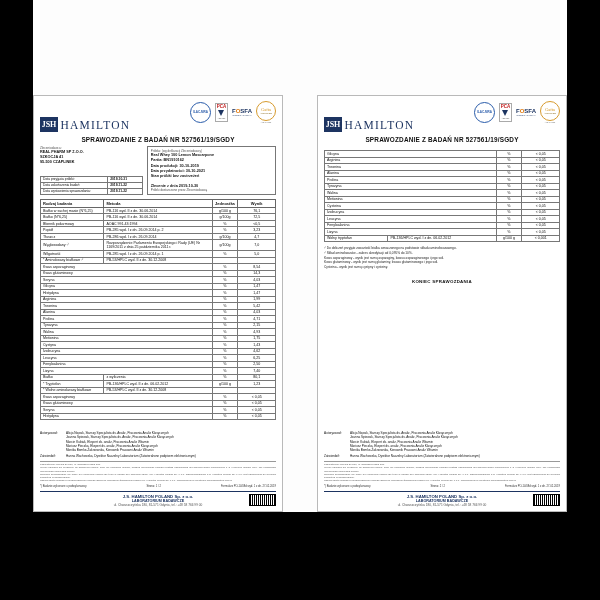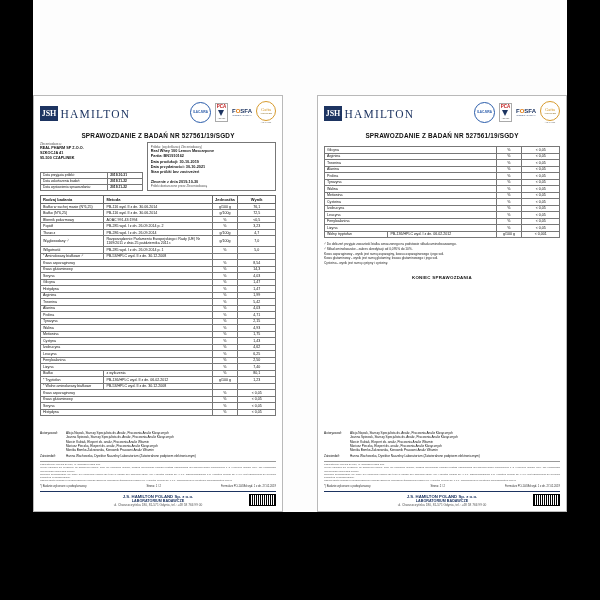--- a/index.html
+++ b/index.html
@@ -7,21 +7,21 @@
   body { background: #000; position: relative; overflow: hidden;
          font-family: "Liberation Sans", sans-serif; color:#111; }
   .backdrop { position: absolute; left: 33px; top: 0; width: 534px; height: 512px; background: #fdfdfd; }
   .page { position: absolute; top: 95px; width: 250px; height: 417px; background: #fff;
           border: 1px solid #b9b9b9; padding: 5px 6px 4px; display: flex; flex-direction: column; }
   #page1 { left: 33px; }
   #page2 { left: 317px; }
 
   
   .hdr { display: flex; justify-content: space-between; align-items: flex-start; min-height: 27px; }
-  .logo { display: flex; align-items: center; gap: 2.5px; margin-top: 5px; text-align: right; }
+  .logo { display: flex; align-items: center; gap: 2.5px; margin-top: 16px; text-align: right; }
   .mono { width: 18px; height: 15px; background: #1d3461; color: #fff;
           font-family: "Liberation Serif", serif; font-size: 8px; font-weight: bold;
           display: flex; align-items: center; justify-content: center; }
   .hname { font-family: "Liberation Serif", serif; color: #1d3461; font-size: 11.5px; letter-spacing: 1.2px; }
   .badges { display: flex; gap: 4px; align-items: center; }
   .ilac { width: 21px; height: 21px; border: 1px solid #2a5caa; border-radius: 50%;
           color: #2a5caa; font-size: 3px; font-weight: bold; display: flex; align-items: center;
           justify-content: center; text-align: center; line-height: 1; }
   .pca { width: 13px; height: 19px; border: 1px solid #aaa; display: flex; flex-direction: column;
          align-items: center; justify-content: space-between; padding: 1px 0; background:#fff; }

